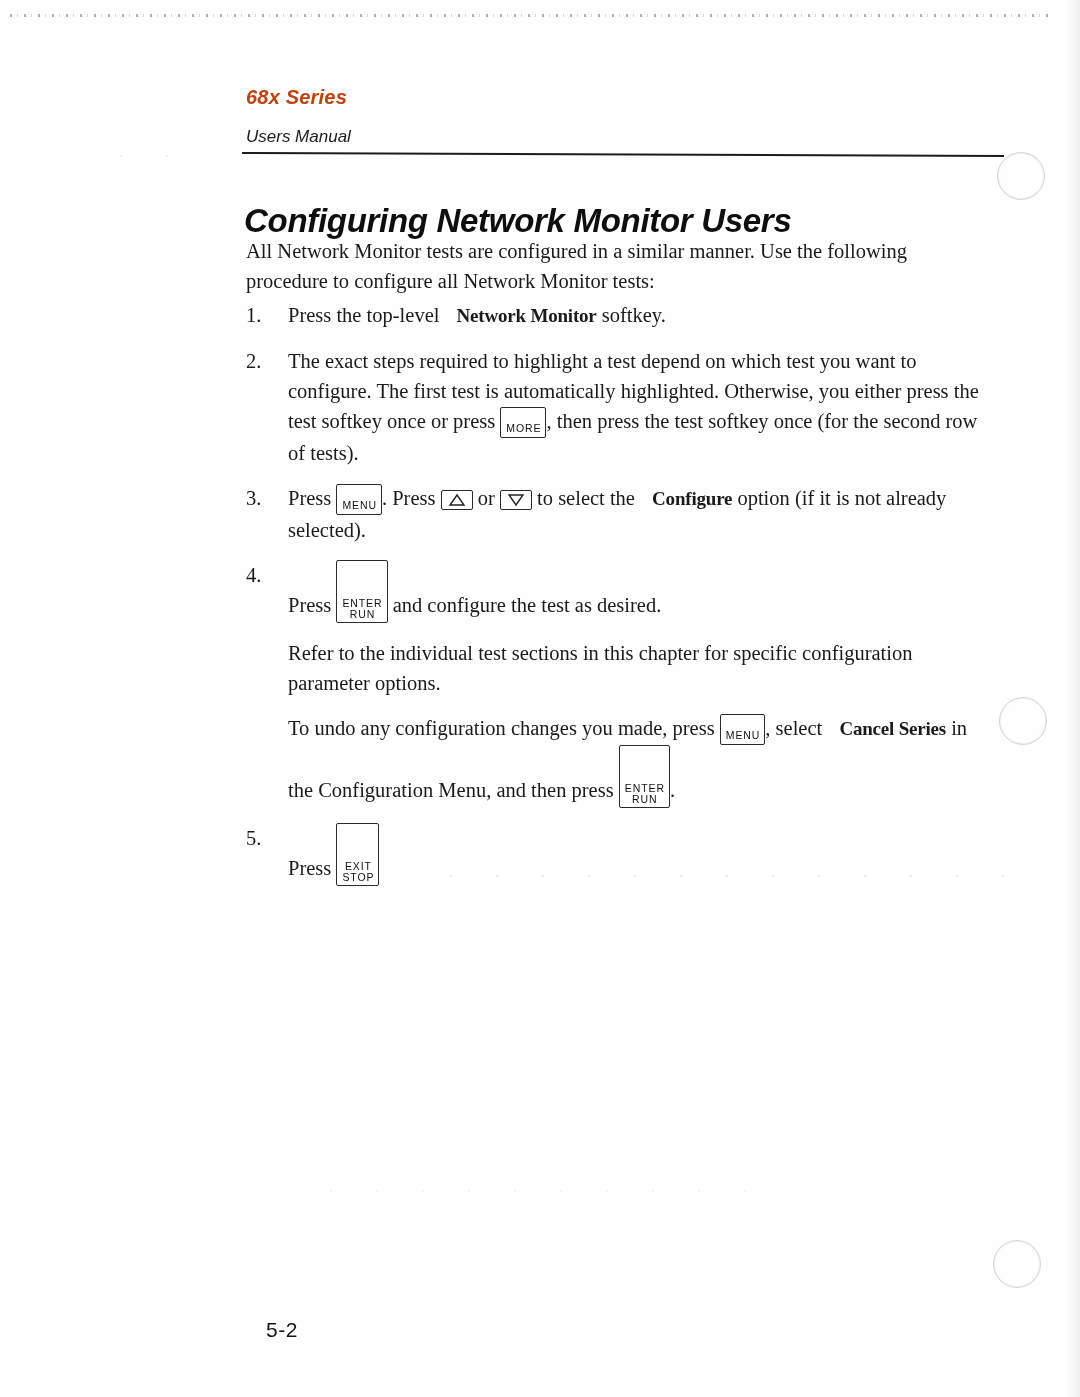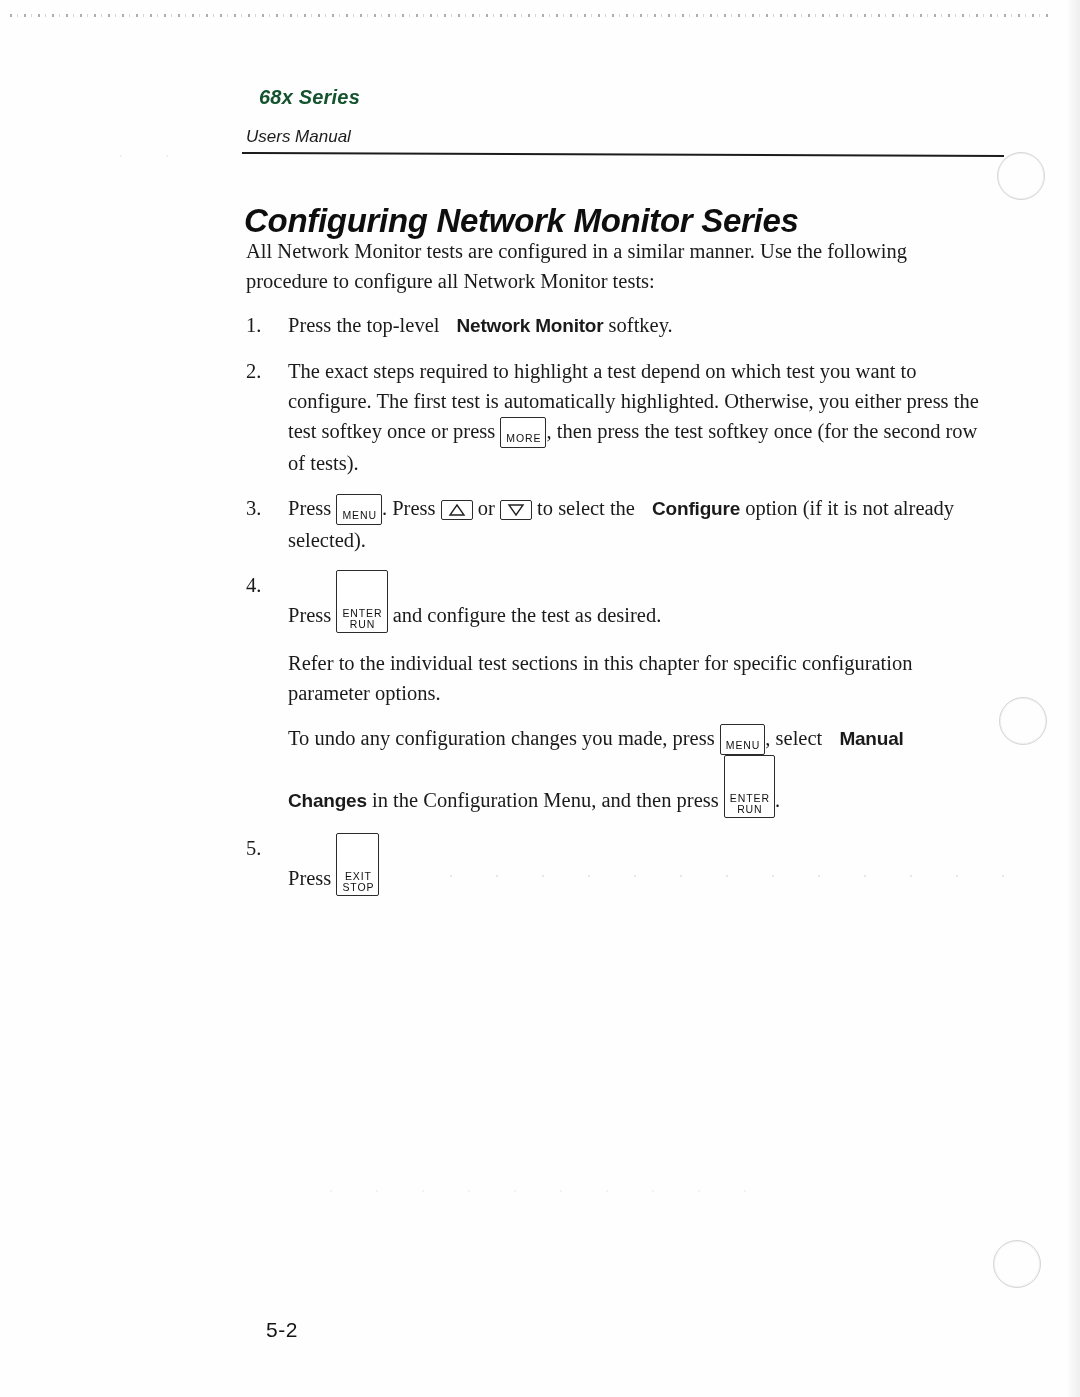--- a/index.html
+++ b/index.html
@@ -65,22 +65,21 @@
     left: 246px;
     top: 86px;
     width: 700px;
   }
   .runhead-series {
     font-family: "Liberation Sans", "DejaVu Sans", sans-serif;
     font-weight: bold;
     font-style: italic;
     font-size: 20px;
     letter-spacing: 0.2px;
-    color: #14532d;
-    margin-left: 13px;
+    color: #c2410c;
   }
   .runhead-manual {
     font-family: "Liberation Sans", "DejaVu Sans", sans-serif;
     font-style: italic;
     font-size: 17px;
     color: #1c1c1c;
     margin-top: 18px;
   }
   .header-rule {
     position: absolute;
@@ -110,21 +109,21 @@
   
   .content {
     position: absolute;
     left: 246px;
     top: 236px;
     width: 740px;
     font-size: 20.5px;
     line-height: 30px;
   }
   .para {
-    margin: 0 0 14px 0;
+    margin: 0 0 4px 0;
     text-align: left;
   }
 
   ol.steps {
     list-style: none;
     margin: 0;
     padding: 0;
   }
   li.step {
     position: relative;
@@ -139,21 +138,21 @@
     text-align: left;
     font-size: 20.5px;
   }
   .substep {
     padding-left: 42px;
     margin-bottom: 15px;
   }
 
   
   .b-sans {
-    font-family: Liberation Sans, sans-serif;
+    font-family: Liberation Serif, serif;
     font-weight: bold;
     font-size: 19px;
     letter-spacing: -0.2px;
     padding-left: 12px;
   }
 
   
   .key {
     display: inline-block;
     border: 1.4px solid #2b2b2b;
@@ -201,21 +200,21 @@
   <div class="punch-hole" style="left:993px; top:1240px;"></div>
 
   <div class="edge-curl" style="top:0; height:1397px;"></div>
 
   <div class="runhead">
     <div class="runhead-series">68x Series</div>
     <div class="runhead-manual">Users Manual</div>
   </div>
   <div class="header-rule"></div>
 
-  <h1 class="page-title">Configuring Network Monitor Series</h1>
+  <h1 class="page-title">Configuring Network Monitor Users</h1>
 
   <div class="content">
 
     <p class="para">All Network Monitor tests are configured in a similar manner.  Use the following procedure to configure all Network Monitor tests:</p>
 
     <ol class="steps">
 
       <li class="step">
         <span class="num">1.</span>
         <span>Press the top-level </span><span class="b-sans">Network Monitor</span><span> softkey.</span>
@@ -243,21 +242,21 @@
 
       <li class="step">
         <span class="num">4.</span>
         <span>Press </span><span class="key two-line"><span class="k-top">ENTER</span><span class="k-bot">RUN</span></span><span> and configure the test as desired.</span>
       </li>
     </ol>
 
     <div class="substep">Refer to the individual test sections in this chapter for specific configuration parameter options.</div>
 
     <div class="substep">
-      <span>To undo any configuration changes you made, press </span><span class="key one-line">MENU</span><span>, select </span><span class="b-sans">Manual Changes</span><span> in the Configuration Menu, and then press </span><span class="key two-line"><span class="k-top">ENTER</span><span class="k-bot">RUN</span></span><span>.</span>
+      <span>To undo any configuration changes you made, press </span><span class="key one-line">MENU</span><span>, select </span><span class="b-sans">Cancel Series</span><span> in the Configuration Menu, and then press </span><span class="key two-line"><span class="k-top">ENTER</span><span class="k-bot">RUN</span></span><span>.</span>
     </div>
 
     <ol class="steps">
 
       <li class="step">
         <span class="num">5.</span>
         <span>Press </span><span class="key two-line"><span class="k-top">EXIT</span><span class="k-bot">STOP</span></span>
       </li>
     </ol>
 

